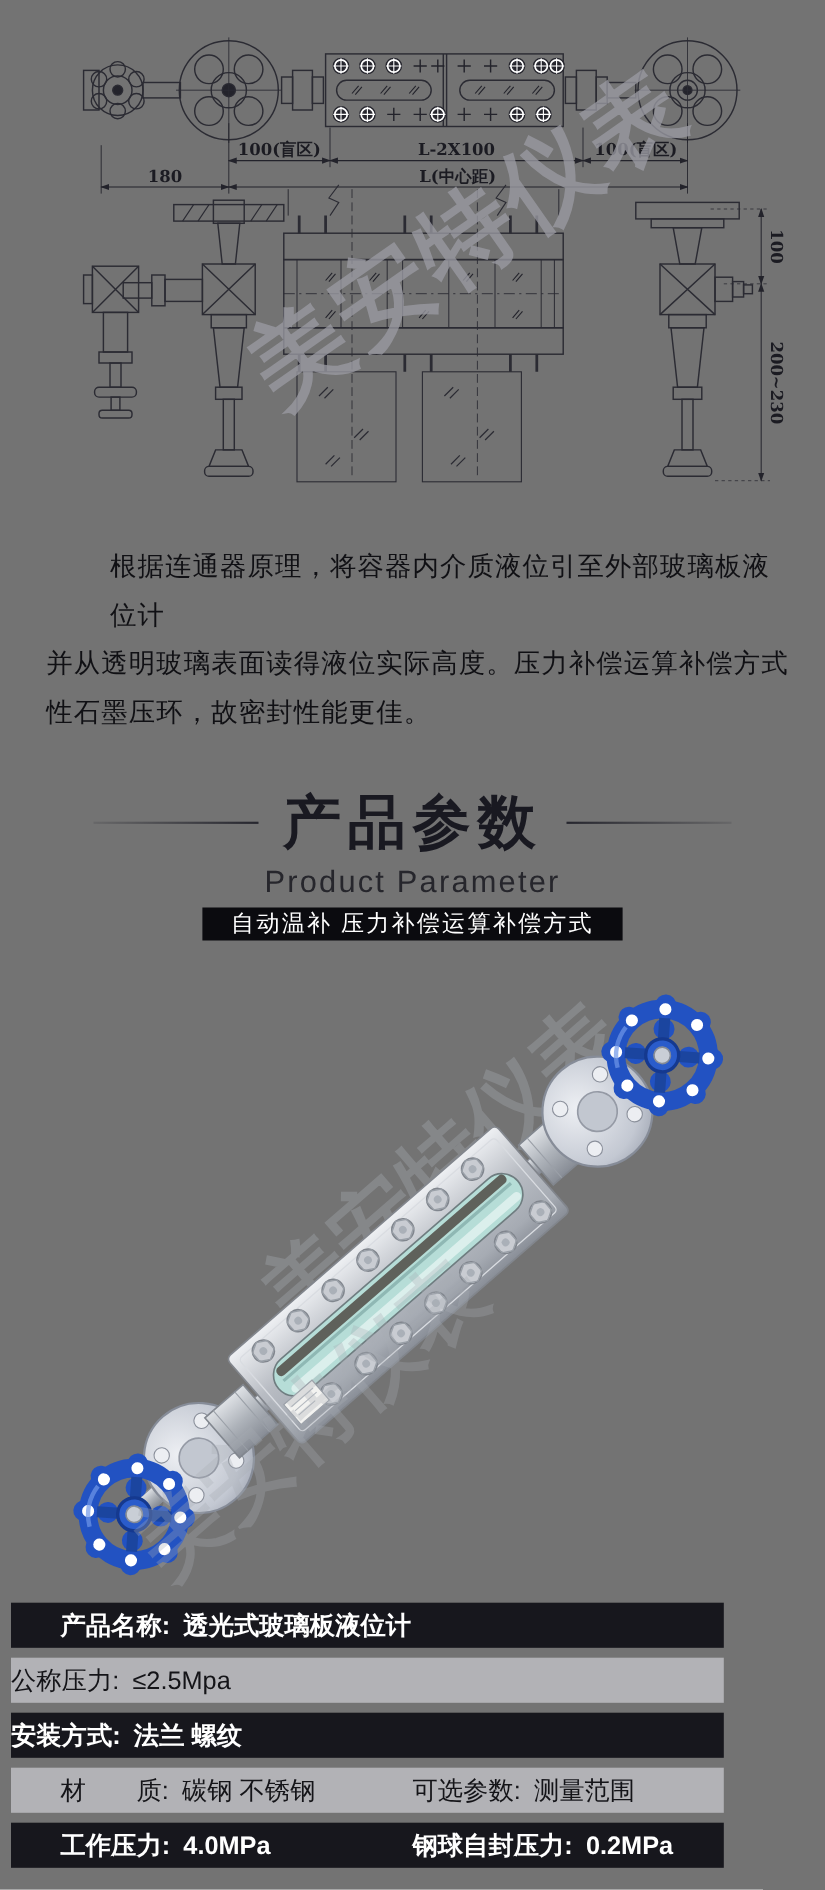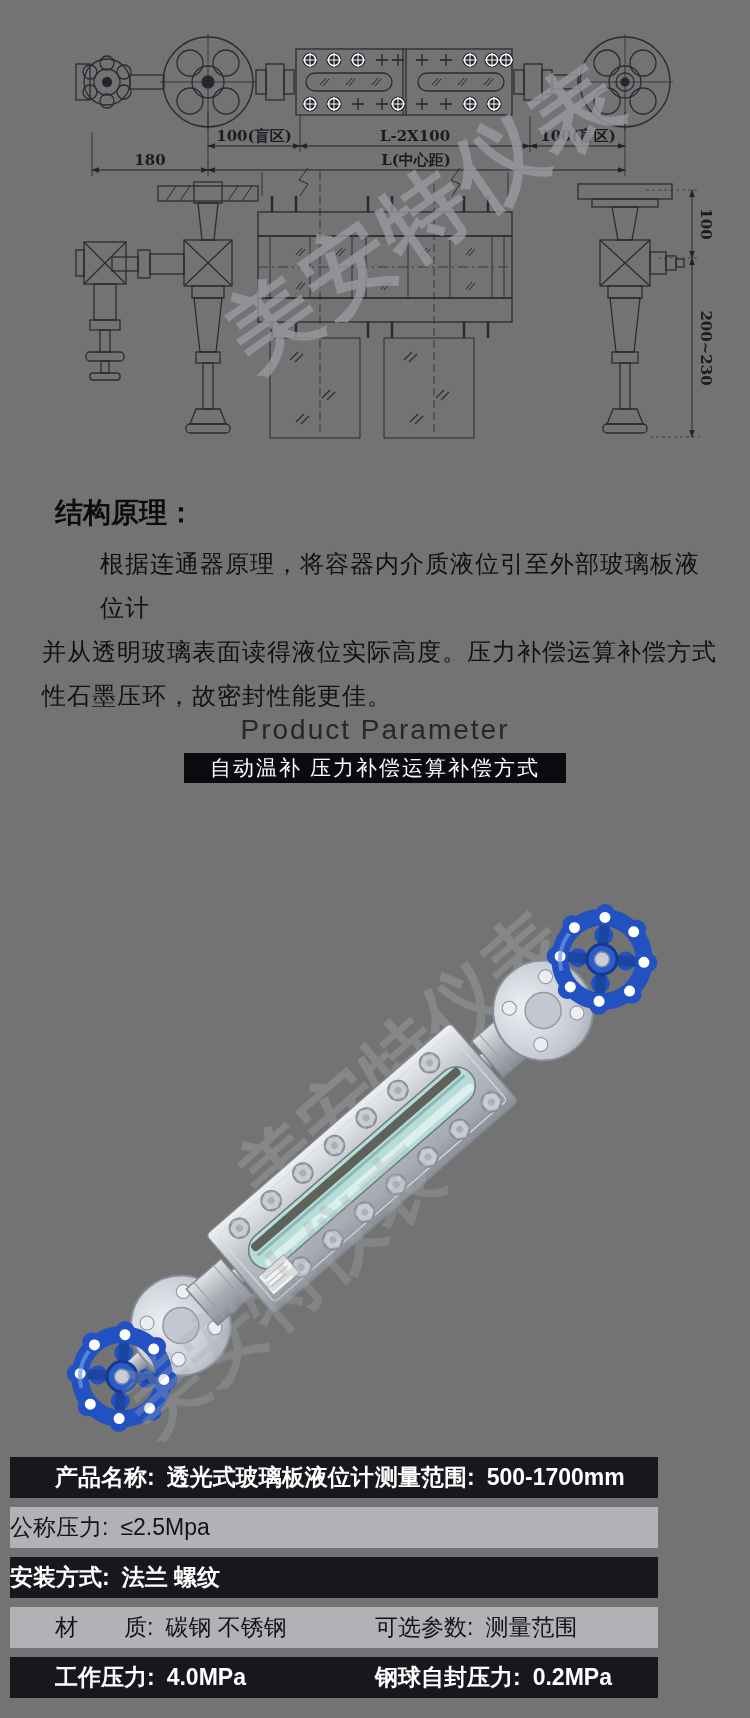--- a/index.html
+++ b/index.html
@@ -225,27 +225,31 @@
 
       <path d="M646,190 H700 M658,258 H700 M650,437 H700" stroke-width="0.7" stroke-dasharray="3 3"></path>
       <line x1="692" y1="190" x2="692" y2="258" stroke-width="1" marker-start="url(#arr)" marker-end="url(#arr)"></line>
       <line x1="692" y1="258" x2="692" y2="437" stroke-width="1" marker-start="url(#arr)" marker-end="url(#arr)"></line>
     </g>
 
     <text transform="rotate(-35 425 215)" x="425" y="245" text-anchor="middle" font-size="88" font-weight="bold" letter-spacing="4" fill="#9a9aa2" opacity="0.78">美安特仪表</text>
   </svg>
 
   <div class="principle">
-    <h2>结构原理：</h2>
     <div class="pline indent">根据连通器原理，将容器内介质液位引至外部玻璃板液位计</div>
     <div class="pline">并从透明玻璃表面读得液位实际高度。压力补偿运算补偿方式</div>
     <div class="pline">性石墨压环，故密封性能更佳。</div>
   </div>
 
   <div class="params-hd">
+    <div class="title-row">
+      <div class="deco-line l"></div>
+      <div class="params-title">产品参数</div>
+      <div class="deco-line r"></div>
+    </div>
     <div class="params-sub">Product Parameter</div>
     <div>
       <span class="params-banner">自动温补 压力补偿运算补偿方式</span>
     </div>
   </div>
 
   <svg class="photo" width="750" height="620" viewBox="0 0 750 620">
     <defs>
       <linearGradient id="bodyGrad" x1="0" y1="0" x2="0" y2="1">
         <stop offset="0" stop-color="#eef0f3"></stop>
@@ -354,21 +358,20 @@
           <use href="#wheel"></use>
         </g>
     </g>
 
     <text transform="rotate(-41 300 480)" x="300" y="480" text-anchor="middle" font-size="78" font-weight="bold" fill="#a8adb4" opacity="0.3">美安特仪表</text>
   </svg>
 
   <div class="spec">
     <div class="srow dark">
       <div class="cell-l"><span class="lab">产品名称:</span><span class="val">透光式玻璃板液位计</span></div>
-      <div class="cell-r"><span class="lab">测量范围:</span><span class="val">500-1700mm</span></div>
     </div>
     <div class="srow light">
       <div class="cell-r"><span class="lab">公称压力:</span><span class="val">≤2.5Mpa</span></div>
     </div>
     <div class="srow dark">
       <div class="cell-r"><span class="lab">安装方式:</span><span class="val">法兰 螺纹</span></div>
     </div>
     <div class="srow light">
       <div class="cell-l"><span class="lab">材　　质:</span><span class="val">碳钢 不锈钢</span></div>
       <div class="cell-r"><span class="lab">可选参数:</span><span class="val">测量范围</span></div>

